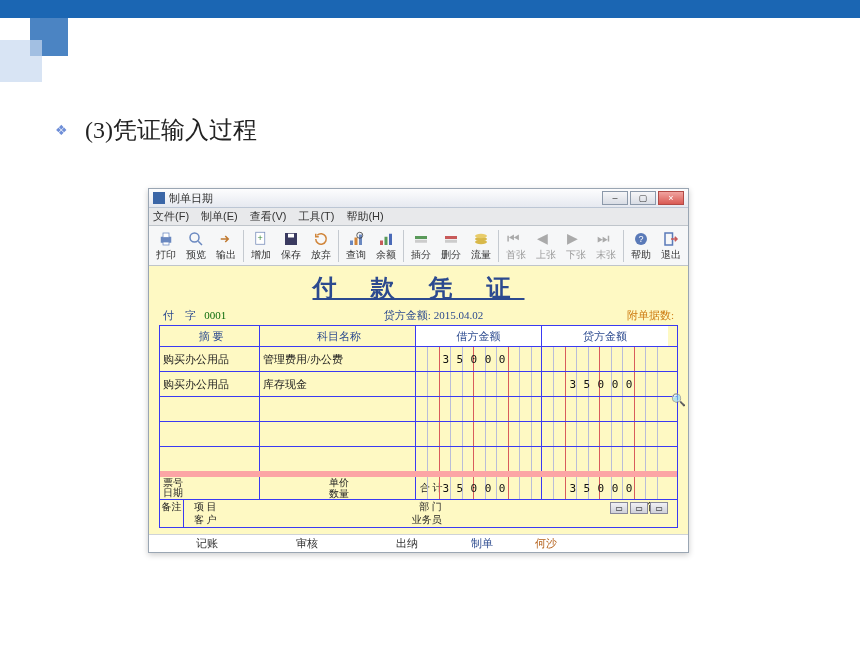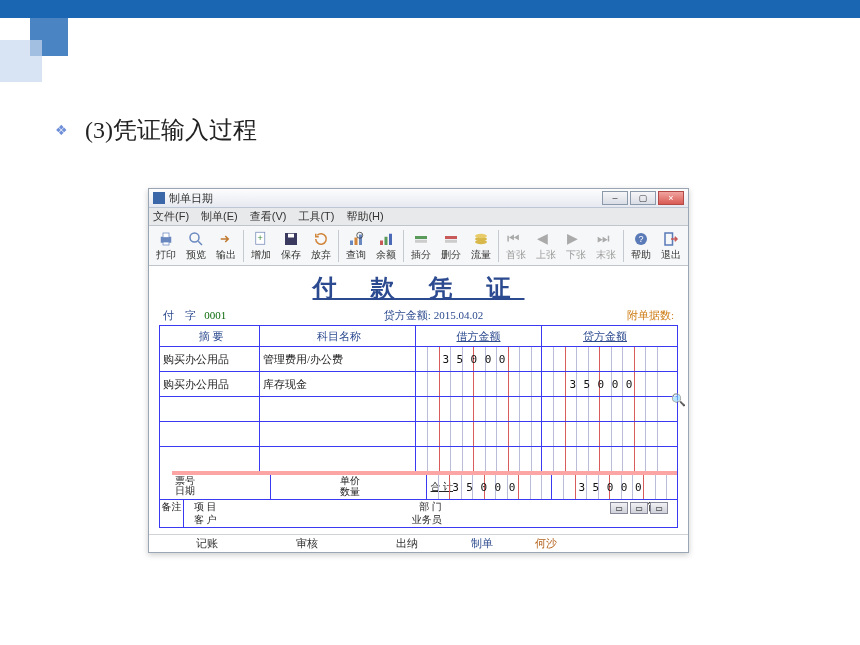--- a/index.html
+++ b/index.html
@@ -23,43 +23,43 @@
 
 .menubar { height: 18px; background: #e8e9eb; border-bottom: 1px solid #bfc5cb; display: flex; align-items: center; font-size: 11px; color: #333; padding-left: 4px; }
 .menubar span { margin-right: 12px; }
 
 .toolbar { height: 40px; background: #f6f7f8; border-bottom: 1px solid #bfc5cb; display: flex; align-items: center; padding: 0 2px; }
 .tbtn { width: 30px; display: flex; flex-direction: column; align-items: center; font-size: 10px; color: #333; border: 1px solid transparent; padding: 1px 0; }
 .tbtn.disabled { color: #9a9a9a; }
 .tbtn svg, .tbtn .ico { width: 18px; height: 18px; }
 .tsep { width: 1px; height: 32px; background: #c5cad0; margin: 0 2px; }
 
-.body-area { flex: 1; background: #ffffff; position: relative; padding: 6px 10px 4px 10px; overflow: hidden; }
+.body-area { flex: 1; background: #fef9c3; position: relative; padding: 6px 10px 4px 10px; overflow: hidden; }
 
 .doc-title { text-align: center; font-size: 24px; color: #2c4a8f; letter-spacing: 14px; font-weight: bold; font-family: "SimSun", serif; text-decoration: underline; margin-bottom: 4px; }
 
 .info-row { display: flex; font-size: 11px; color: #2c4a8f; padding: 0 4px 2px 4px; font-family: "SimSun", serif; }
 .info-row .type { width: 140px; }
 .info-row .no { color: #0a6b0a; }
 .info-row .mid { flex: 1; text-align: center; }
 .info-row .right { width: 110px; text-align: right; color: #cd7a10; }
 
 .vtable { border: 1px solid #3a3af2; display: flex; flex-direction: column; font-size: 11px; font-family: "SimSun", serif; }
 .vhead { display: flex; height: 20px; color: #2c4a8f; text-align: left; }
 .vhead > div, .vrow > div, .sumrow > div, .noterow > div { border-right: 1px solid #3a3af2; display: flex; align-items: center; }
 .c-summary { width: 100px; padding-left: 3px; }
 .c-subject { width: 156px; padding-left: 3px; }
-.c-debit, .c-credit { width: 126px; position: relative; padding: 0; text-decoration: underline; }
+.c-debit, .c-credit { width: 126px; position: relative; padding: 0; }
 .c-credit { border-right: none !important; }
 
 .vhead .c-summary, .vhead .c-subject { justify-content: center; }
 .vhead .c-debit, .vhead .c-credit { justify-content: center; background: #fff; z-index: 2; }
 
 .vrow { display: flex; height: 25px; border-top: 1px solid #3a3af2; color: #222; }
-.sumrow { display: flex; height: 18px; border-top: 4px solid #fca5a5; color: #222; font-size: 10px; margin-left: 12px; }
+.sumrow { display: flex; height: 18px; border-top: 6px solid #fca5a5; color: #222; font-size: 10px; }
 .noterow { display: flex; height: 16px; border-top: 1px solid #3a3af2; color: #222; font-size: 10px; }
 .noterow .nlabel { width: 24px; justify-content: center; }
 .noterow .nbody { flex: 1; border-right: none; padding: 0 10px; justify-content: space-between; }
 
 .ledger-lines { position: absolute; top: 0; bottom: 0; left: 0; right: 0; pointer-events: none; }
 .ledger-lines .vl { position: absolute; top: 0; bottom: 0; width: 1px; background: #b9bdd8; }
 .ledger-lines .vl.red { background: #d85c5c; }
 .amount-txt { position: absolute; right: 28px; top: 50%; transform: translateY(-50%); letter-spacing: 7.5px; font-family: monospace; font-size: 11px; color: #111; }
 
 .zoom-icon { position: absolute; right: 3px; top: 50%; transform: translateY(-50%); width: 14px; height: 14px; font-size: 12px; pointer-events: auto; }

